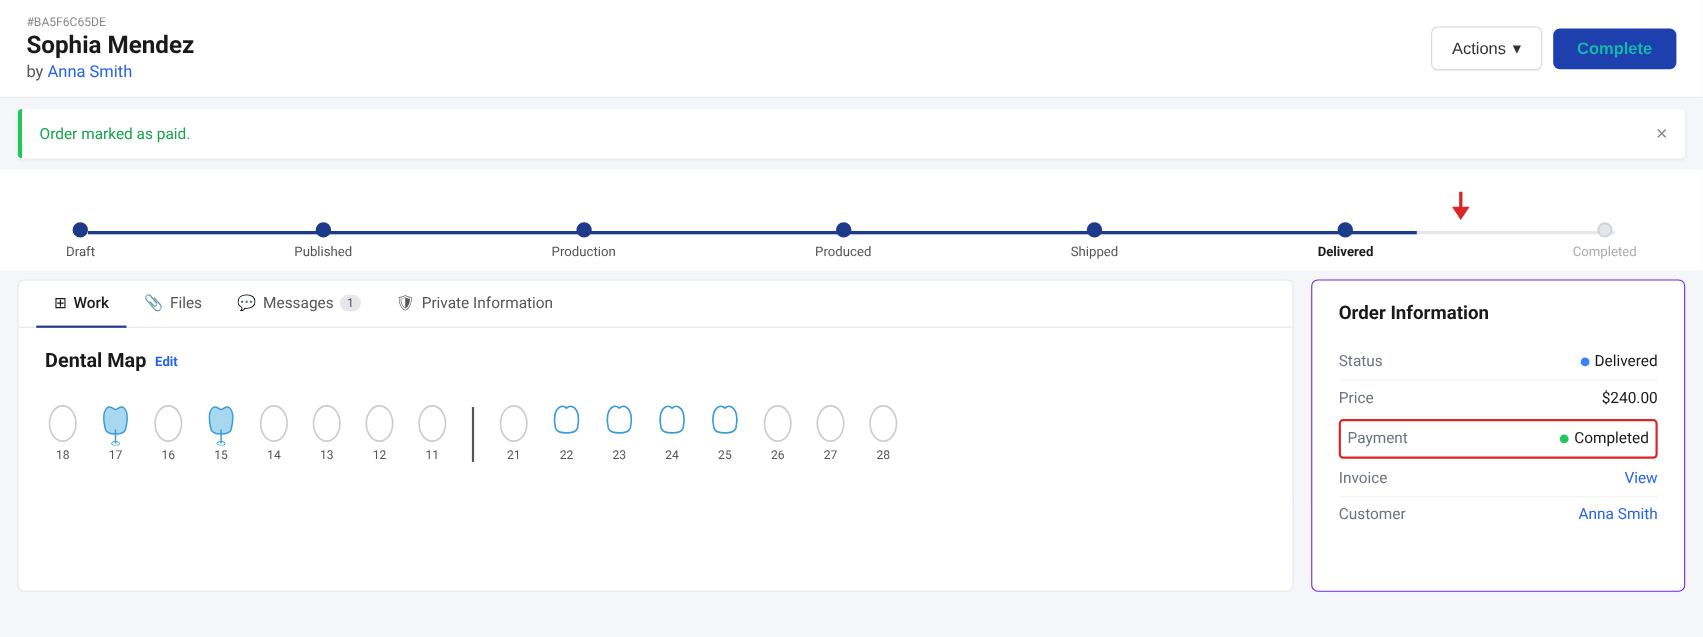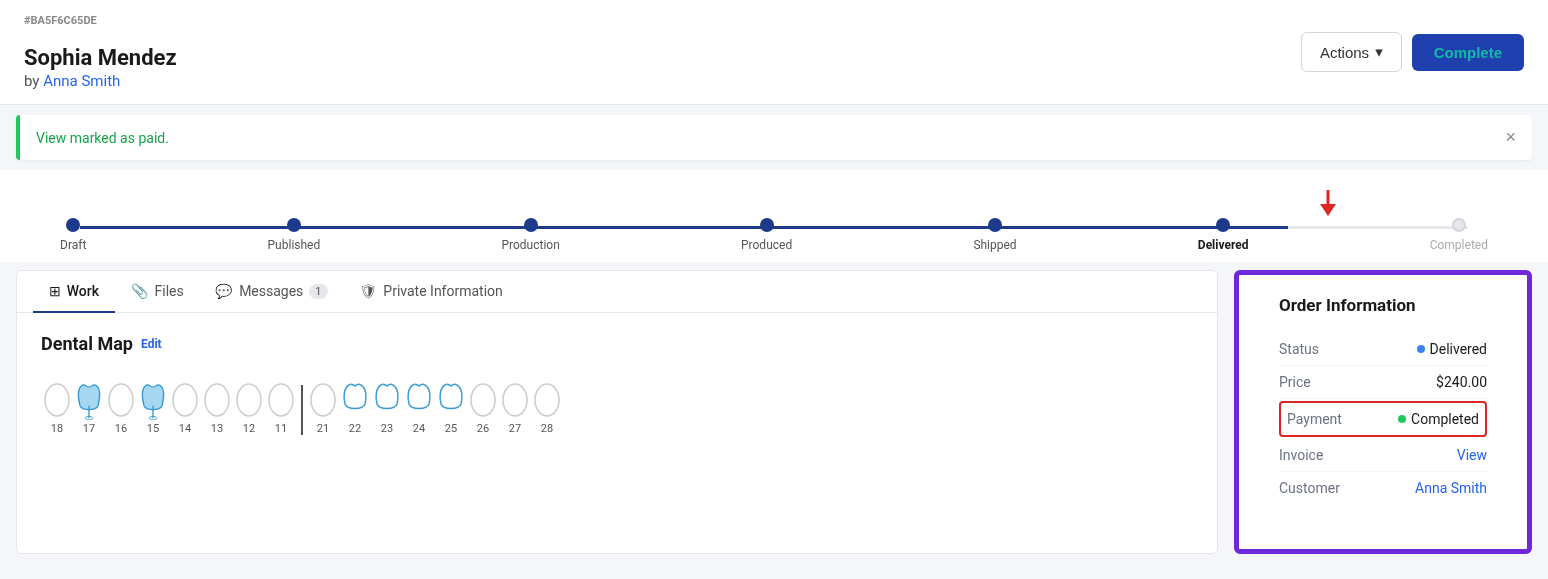--- a/index.html
+++ b/index.html
@@ -16,22 +16,21 @@
       padding: 14px 24px;
       display: flex;
       align-items: center;
       justify-content: space-between;
       border-bottom: 1px solid #e5e7eb;
     }
     .header-left {}
     .order-id {
       font-size: 11px;
       color: #888;
-      margin-bottom: 18px;
-      font-weight: bold;
+      margin-bottom: 2px;
     }
     .order-name {
       font-size: 22px;
       font-weight: 700;
       color: #1a1a1a;
     }
     .order-by {
       font-size: 15px;
       color: #555;
       margin-top: 2px;
@@ -219,46 +218,46 @@
       font-size: 12px;
       color: #2563eb;
       cursor: pointer;
       font-weight: 700;
     }
 
     
     .dental-map {
       display: flex;
       align-items: flex-end;
-      gap: 0;
+      gap: 16px;
       padding: 10px 0;
     }
     .tooth {
       display: flex;
       flex-direction: column;
       align-items: center;
       gap: 2px;
     }
     .tooth-num {
       font-size: 11px;
       color: #555;
     }
     .tooth-shape {
       width: 32px;
       height: 40px;
     }
 
     
     .right-panel {
-      width: 298px;
+      width: 340px;
       background: #fff;
       margin: 8px 16px 8px 8px;
       border-radius: 6px;
-      border: 5px solid #6d28d9;
-      padding: 20px 40px;
+      border: 1px solid #6d28d9;
+      padding: 20px 24px;
     }
     .panel-title {
       font-size: 17px;
       font-weight: 700;
       color: #1a1a1a;
       margin-bottom: 18px;
     }
     .info-row {
       display: flex;
       justify-content: space-between;
@@ -318,21 +317,21 @@
   <div class="header-right">
     <button class="btn-actions">
       <span>Actions</span>
       <span>▾</span>
     </button>
     <button class="btn-complete">Complete</button>
   </div>
 </div>
 
 <div class="alert-bar">
-  <span class="alert-text">View marked as paid.</span>
+  <span class="alert-text">Order marked as paid.</span>
   <button class="alert-close">×</button>
 </div>
 
 <div class="progress-container">
 
   <div style="position: relative; height: 28px; margin: 0 60px 0 0;">
     <div style="position: absolute; right: 108px; top: 0;">
       <svg width="24" height="26" viewBox="0 0 24 26">
         <line x1="12" y1="0" x2="12" y2="18" stroke="#dc2626" stroke-width="3"></line>
         <polygon points="12,26 4,14 20,14" fill="#dc2626"></polygon>

